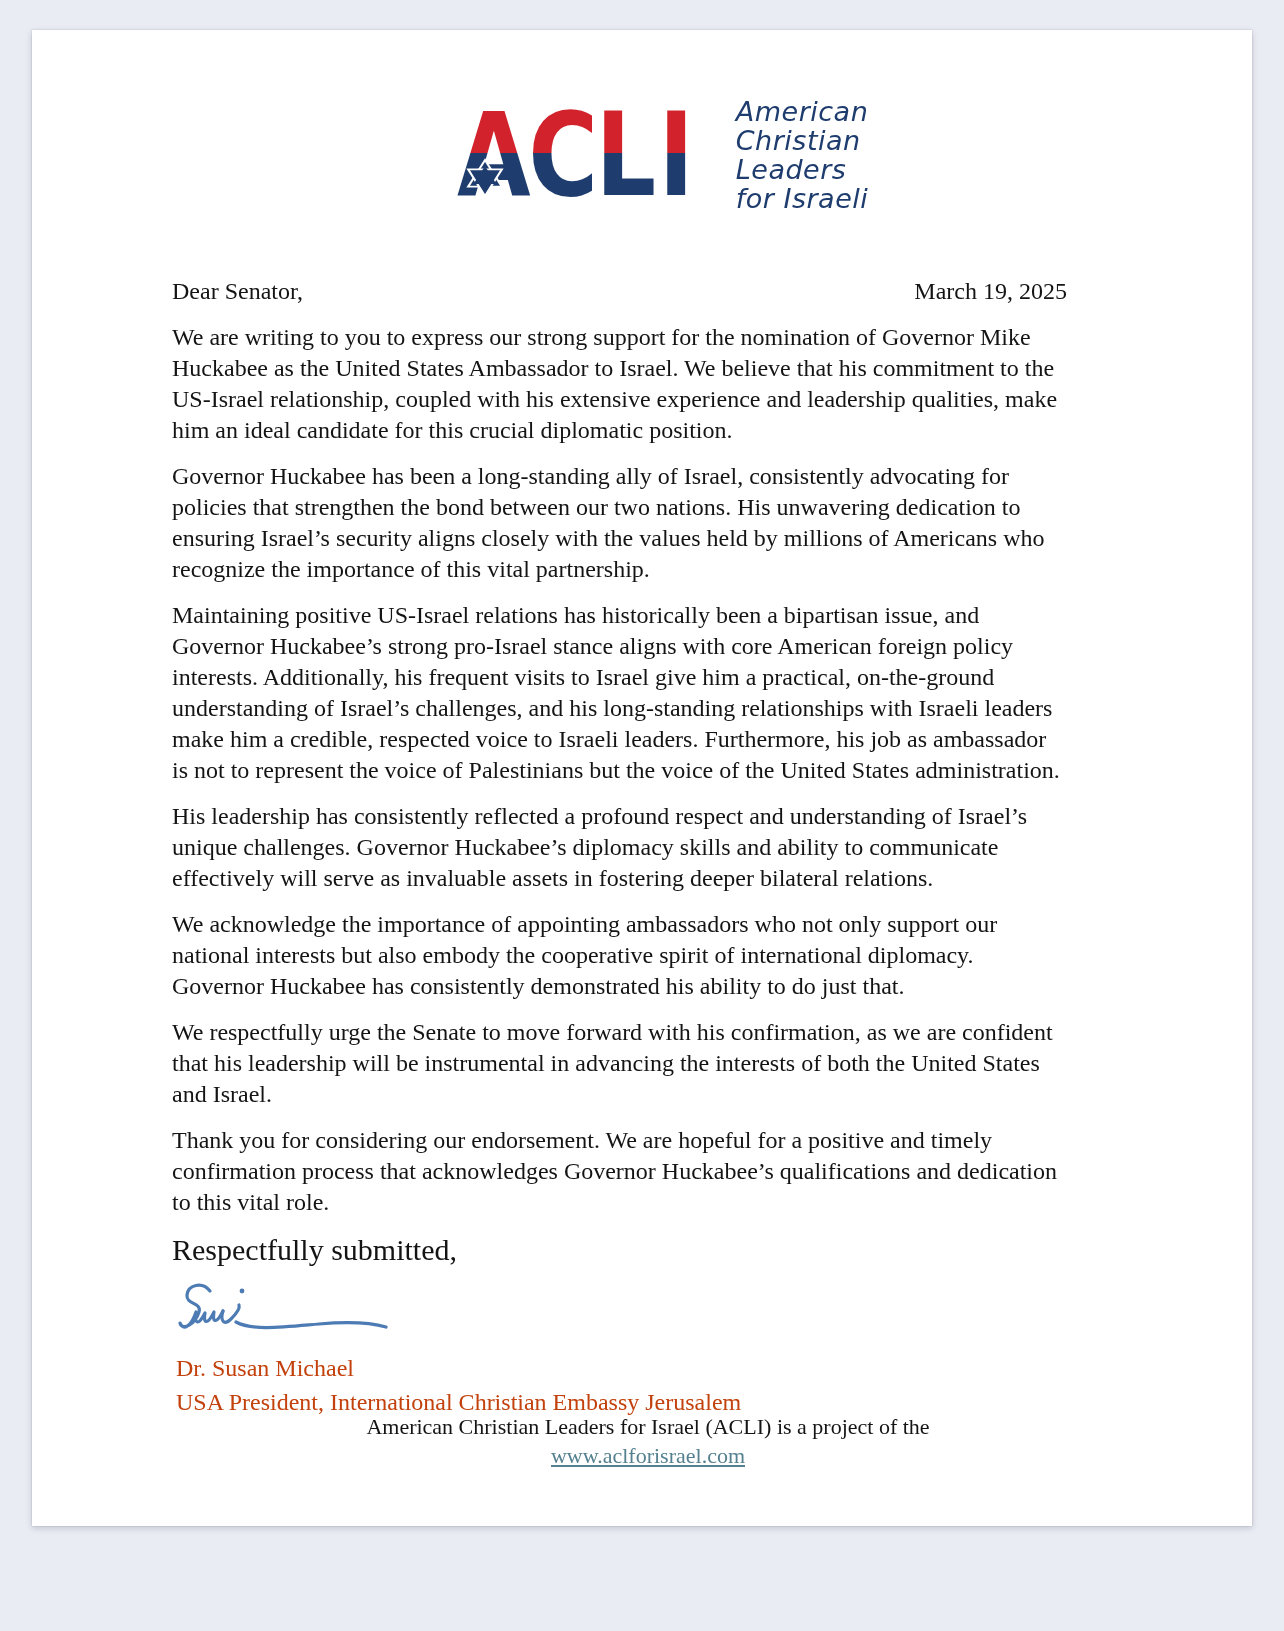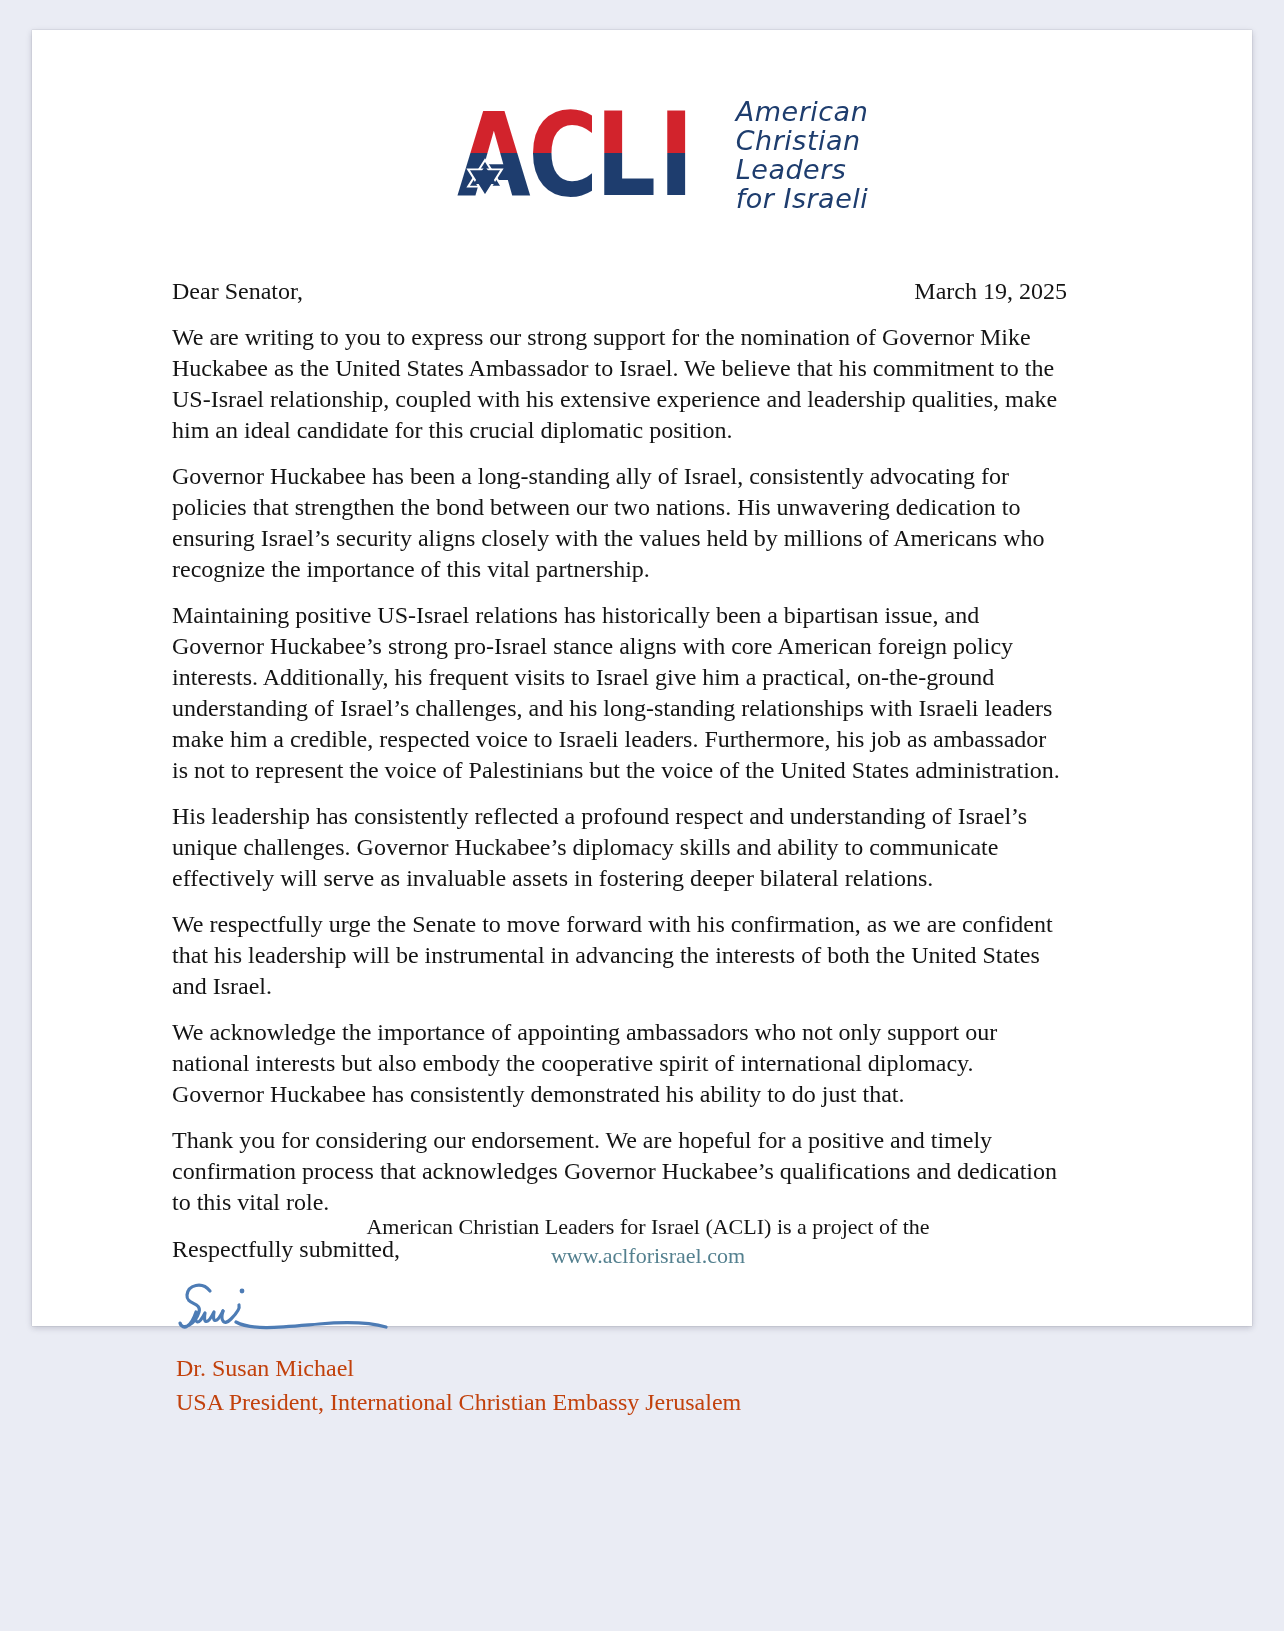--- a/index.html
+++ b/index.html
@@ -6,21 +6,21 @@
   html, body { margin: 0; padding: 0; }
   body {
     width: 1284px; height: 1631px;
     background: #eaecf4;
     position: relative;
     font-family: "Liberation Serif", serif;
   }
   .page {
     position: absolute;
     left: 32px; top: 30px;
-    width: 1220px; height: 1296px;
+    width: 1220px; height: 1496px;
     background: #ffffff;
     box-shadow: 0 2px 6px rgba(40,40,70,0.22), 0 0 1px rgba(0,0,0,0.25);
   }
   .content {
     padding: 64px 185px 0 140px;
   }
 
   
   .logo-row {
     display: flex;
@@ -75,21 +75,21 @@
     margin: 16px 0 15px 0;
   }
   .para {
     margin: 0 0 15px 0;
     font-size: 24px;
     line-height: 31px;
     color: #141414;
   }
   .closing {
     margin: 16px 0 0 0;
-    font-size: 24px;
+    font-size: 30px;
     line-height: 31px;
     color: #141414;
   }
   .signature-block { margin: 14px 0 0 2px; }
   .names { margin-top: 10px; }
   .names p {
     margin: 4px;
     font-size: 24px;
     line-height: 30px;
     color: #c2410c;
@@ -100,20 +100,21 @@
     position: absolute;
     left: 12px; right: 0; bottom: 56px;
     text-align: center;
     font-size: 22px;
     line-height: 29px;
     color: #141414;
   }
   .footer p { margin: 0; }
   .footer a {
     color: #54808f;
+    text-decoration: underline;
     cursor: pointer;
   }
 </style>
 </head>
 <body>
 
 <div class="page">
   <div class="content">
 
     <div class="logo-row">
@@ -136,22 +137,22 @@
 
     <div class="dateline">
       <span>Dear Senator,</span>
       <span>March 19, 2025</span>
     </div>
 
     <p class="para">We are writing to you to express our strong support for the nomination of Governor Mike Huckabee as the United States Ambassador to Israel. We believe that his commitment to the US-Israel relationship, coupled with his extensive experience and leadership qualities, make him an ideal candidate for this crucial diplomatic position.</p>
     <p class="para">Governor Huckabee has been a long-standing ally of Israel, consistently advocating for policies that strengthen the bond between our two nations. His unwavering dedication to ensuring Israel’s security aligns closely with the values held by millions of Americans who recognize the importance of this vital partnership.</p>
     <p class="para">Maintaining positive US-Israel relations has historically been a bipartisan issue, and Governor Huckabee’s strong pro-Israel stance aligns with core American foreign policy interests. Additionally, his frequent visits to Israel give him a practical, on-the-ground understanding of Israel’s challenges, and his long-standing relationships with Israeli leaders make him a credible, respected voice to Israeli leaders. Furthermore, his job as ambassador is not to represent the voice of Palestinians but the voice of the United States administration.</p>
     <p class="para">His leadership has consistently reflected a profound respect and understanding of Israel’s unique challenges. Governor Huckabee’s diplomacy skills and ability to communicate effectively will serve as invaluable assets in fostering deeper bilateral relations.</p>
+    <p class="para">We acknowledge the importance of appointing ambassadors who not only support our national interests but also embody the cooperative spirit of international diplomacy. Governor Huckabee has consistently demonstrated his ability to do just that.</p>
     <p class="para">We respectfully urge the Senate to move forward with his confirmation, as we are confident that his leadership will be instrumental in advancing the interests of both the United States and Israel.</p>
-    <p class="para">We acknowledge the importance of appointing ambassadors who not only support our national interests but also embody the cooperative spirit of international diplomacy. Governor Huckabee has consistently demonstrated his ability to do just that.</p>
     <p class="para">Thank you for considering our endorsement. We are hopeful for a positive and timely confirmation process that acknowledges Governor Huckabee’s qualifications and dedication to this vital role.</p>
 
     <p class="closing">Respectfully submitted,</p>
 
     <div class="signature-block">
       <svg width="222" height="60" viewBox="0 0 222 60" aria-hidden="true">
         <g fill="none" stroke="#4d7cb5" stroke-width="3.2" stroke-linecap="round" stroke-linejoin="round">
           <path d="M36 12 C28 2 14 6 13 16 C12 26 28 23 25 33 C21 46 8 52 6 44 C9 52 17 48 22 33 C20 44 24 48 31 34 C29 44 33 47 40 33 C38 43 42 46 49 32"></path>
           <path d="M49 32 C46 42 50 47 57 40 C63 34 66 29 65 26"></path>
           <path d="M62 43 C78 52 110 48 145 45 C175 42.5 198 44 212 48"></path>

